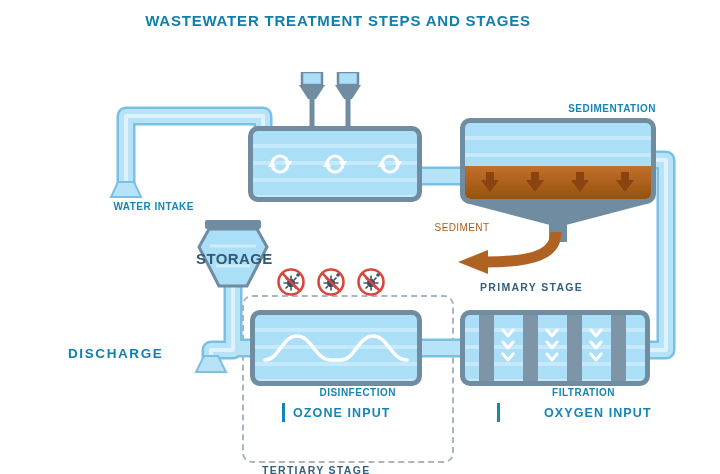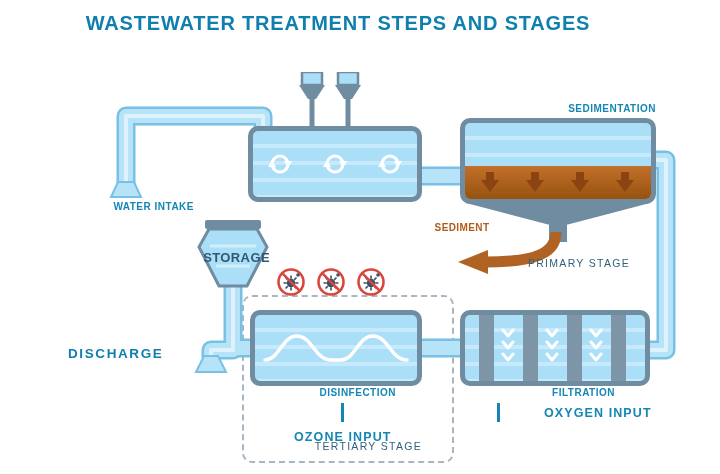--- a/index.html
+++ b/index.html
@@ -1,26 +1,26 @@
 <!DOCTYPE html>
 <html><head>
 <meta charset="utf-8">
 <style>
   html,body{margin:0;padding:0;background:#fff;}
   .canvas{position:relative;width:720px;height:474px;background:#ffffff;
           font-family:"Liberation Sans",sans-serif;overflow:hidden;}
 
   .title{position:absolute;top:12px;left:0;width:676px;text-align:center;
-         font-size:20px;font-weight:bold;letter-spacing:.8px;color:#0f7fad;}
+         font-size:15px;font-weight:bold;letter-spacing:.8px;color:#0f7fad;}
 
   .lbl{position:absolute;font-size:10px;font-weight:bold;color:#1586b4;
        letter-spacing:.5px;text-align:right;}
-  .stage{position:absolute;font-size:10.5px;font-weight:normal;color:#30607c;
-         letter-spacing:1.3px;text-align:right;}
-  .sediment-lbl{position:absolute;font-size:10px;font-weight:bold;color:#b05c1a;
+  .stage{position:absolute;font-size:10.5px;font-weight:bold;color:#30607c;
+         letter-spacing:1.3px;text-align:left;margin-top:24px;}
+  .sediment-lbl{position:absolute;font-size:10px;font-weight:normal;color:#b05c1a;
          letter-spacing:.4px;text-align:center;}
   .discharge-lbl{position:absolute;font-size:13.5px;font-weight:bold;color:#0f7fad;
          letter-spacing:1.6px;}
 
   .input-row{position:absolute;display:flex;align-items:center;gap:8px;}
   .input-bar{width:3px;height:19px;background:#1586b4;}
   .input-txt{font-size:12.5px;font-weight:bold;color:#1586b4;letter-spacing:1.1px;}
 
   .tank{position:absolute;box-sizing:border-box;border:5px solid #6f8ca1;
         border-radius:10px;
@@ -36,22 +36,22 @@
             display:flex;align-items:center;justify-content:center;}
 
   .fbar{position:absolute;width:15px;height:66px;top:0;background:#7e95a7;}
   .chev{position:absolute;top:11px;}
 
   .dashed-box{position:absolute;left:242px;top:295px;width:212px;height:168px;
         border:2px dashed #a9b6c0;border-radius:10px;box-sizing:border-box;}
 
   .abs{position:absolute;}
   .stem{position:absolute;background:#6f8ca1;}
-  .storage-lbl{position:absolute;left:196px;top:250px;width:74px;text-align:right;
-        font-size:13px;font-weight:bold;letter-spacing:.4px;color:#2e5a74;}
+  .storage-lbl{position:absolute;left:196px;top:250px;width:74px;text-align:center;
+        font-size:15px;font-weight:bold;letter-spacing:.4px;color:#2e5a74;}
 </style>
 </head>
 <body>
 
 <div class="canvas">
 
   <div class="title">WASTEWATER TREATMENT STEPS AND STAGES</div>
 
   <div class="dashed-box"></div>
 
@@ -207,21 +207,21 @@
   <div class="storage-lbl">STORAGE</div>
 
   <div class="lbl" style="left:84px;top:201px;width:110px;">WATER INTAKE</div>
   <div class="lbl" style="left:460px;top:103px;width:196px;">SEDIMENTATION</div>
   <div class="sediment-lbl" style="left:427px;top:222px;width:70px;">SEDIMENT</div>
   <div class="stage" style="left:480px;top:257px;width:150px;">PRIMARY STAGE</div>
   <div class="discharge-lbl" style="left:68px;top:346px;">DISCHARGE</div>
   <div class="lbl" style="left:276px;top:387px;width:120px;">DISINFECTION</div>
   <div class="lbl" style="left:495px;top:387px;width:120px;">FILTRATION</div>
 
-  <div class="input-row" style="left:294px;top:403px;flex-direction:column;">
+  <div class="input-row" style="left:282px;top:403px;">
     <div class="input-bar"></div>
     <span class="input-txt">OZONE INPUT</span>
   </div>
   <div class="input-row" style="left:497px;top:403px;gap:44px;">
     <div class="input-bar"></div>
     <span class="input-txt">OXYGEN INPUT</span>
   </div>
 
   <div class="stage" style="left:262px;top:440px;width:160px;">TERTIARY STAGE</div>
 

